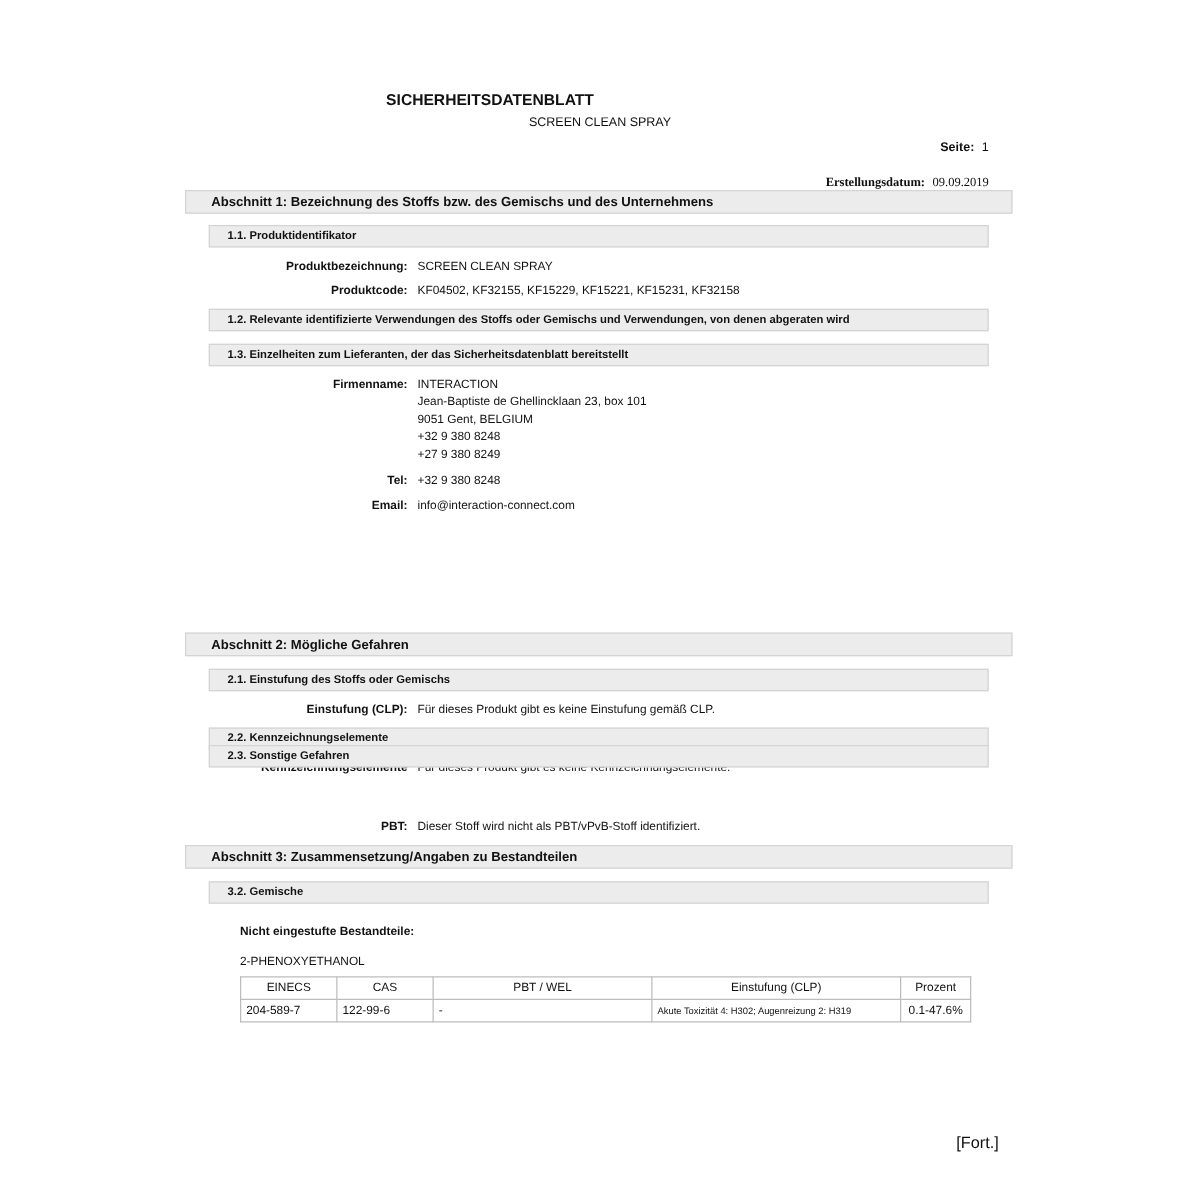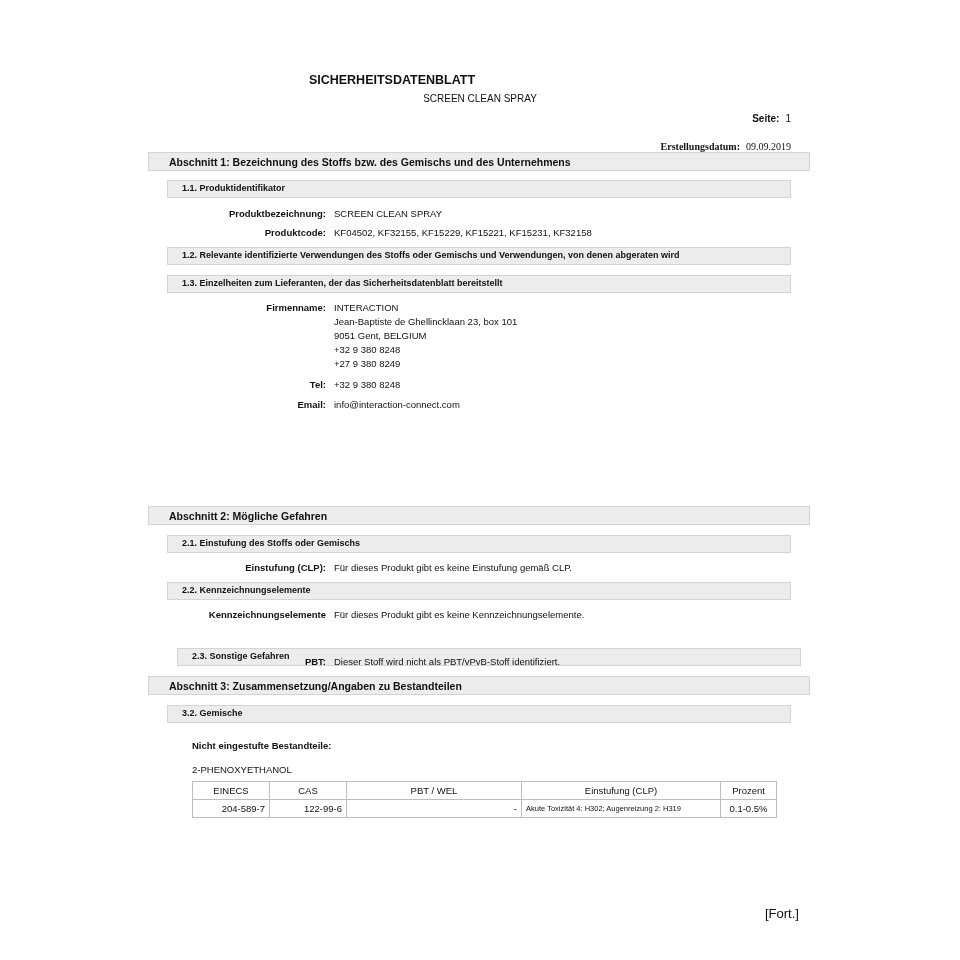--- a/index.html
+++ b/index.html
@@ -10,21 +10,21 @@
   .meta { right:169px; font-size:10px; text-align:right; white-space:nowrap; }
   .meta b { font-weight:bold; margin-right:6px; }
   .section-bar { left:148px; width:662px; height:19px; background:#ececec; border:1px solid #d4d4d4; box-sizing:border-box; font-weight:bold; font-size:10.5px; line-height:18px; padding-left:20px; }
   .sub-bar { left:167px; width:624px; height:18px; background:#ececec; border:1px solid #d4d4d4; box-sizing:border-box; font-weight:bold; font-size:9px; line-height:14px; padding-left:14px; }
   .field-label { font-weight:bold; font-size:9.5px; text-align:right; width:220px; left:106px; white-space:nowrap; }
   .field-value { left:334px; font-size:9.5px; white-space:nowrap; }
   .addr-line { left:334px; font-size:9.5px; white-space:nowrap; }
   .bold-label { font-weight:bold; font-size:9.5px; }
   .plain { font-size:9.5px; }
   table.comp { position:absolute; left:192px; top:781px; border-collapse:collapse; font-size:9.5px; }
-  table.comp td { border:1px solid #bdbdbd; height:17px; padding:0 4px; white-space:nowrap;text-align:right; }
+  table.comp td { border:1px solid #bdbdbd; height:17px; padding:0 4px; white-space:nowrap; }
   table.comp tr.head td { text-align:center; }
   .small { font-size:7.5px; }
   .fort { left:765px; top:906px; font-size:13px; }
 </style>
 </head>
 <body>
 
 <div class="abs doc-title">SICHERHEITSDATENBLATT</div>
 <div class="abs doc-subtitle">SCREEN CLEAN SPRAY</div>
 <div class="abs meta" style="top:113px;">
@@ -59,21 +59,21 @@
 
 <div class="abs section-bar" style="top:506px;">Abschnitt 2: Mögliche Gefahren</div>
 <div class="abs sub-bar" style="top:535px;">2.1. Einstufung des Stoffs oder Gemischs</div>
 <div class="abs field-label" style="top:562px;">Einstufung (CLP):</div>
 <div class="abs field-value" style="top:562px;">Für dieses Produkt gibt es keine Einstufung gemäß CLP.</div>
 
 <div class="abs sub-bar" style="top:582px;">2.2. Kennzeichnungselemente</div>
 <div class="abs field-label" style="top:609px;">Kennzeichnungselemente</div>
 <div class="abs field-value" style="top:609px;">Für dieses Produkt gibt es keine Kennzeichnungselemente.</div>
 
-<div class="abs sub-bar" style="top:648px;margin-left:10px;">2.3. Sonstige Gefahren</div>
+<div class="abs sub-bar" style="top:596px;">2.3. Sonstige Gefahren</div>
 <div class="abs field-label" style="top:656px;">PBT:</div>
 <div class="abs field-value" style="top:656px;">Dieser Stoff wird nicht als PBT/vPvB-Stoff identifiziert.</div>
 
 <div class="abs section-bar" style="top:676px;">Abschnitt 3: Zusammensetzung/Angaben zu Bestandteilen</div>
 <div class="abs sub-bar" style="top:705px;">3.2. Gemische</div>
 
 <div class="abs bold-label" style="left:192px; top:740px;">Nicht eingestufte Bestandteile:</div>
 <div class="abs plain" style="left:192px; top:764px;">2-PHENOXYETHANOL</div>
 
 <table class="comp">
@@ -83,18 +83,18 @@
     <td style="width:68px;">CAS</td>
     <td style="width:166px;">PBT / WEL</td>
     <td style="width:190px;">Einstufung (CLP)</td>
     <td style="width:47px;">Prozent</td>
   </tr>
   <tr>
     <td>204-589-7</td>
     <td>122-99-6</td>
     <td>-</td>
     <td class="small" style="text-align:left;">Akute Toxizität 4: H302; Augenreizung 2: H319</td>
-    <td style="text-align:center;">0.1-0.5%</td>
+    <td style="text-align:center;">0.1-47.6%</td>
   </tr>
 </tbody>
   </table>
 
 <div class="abs fort">[Fort.]</div>
 
 </body></html>

